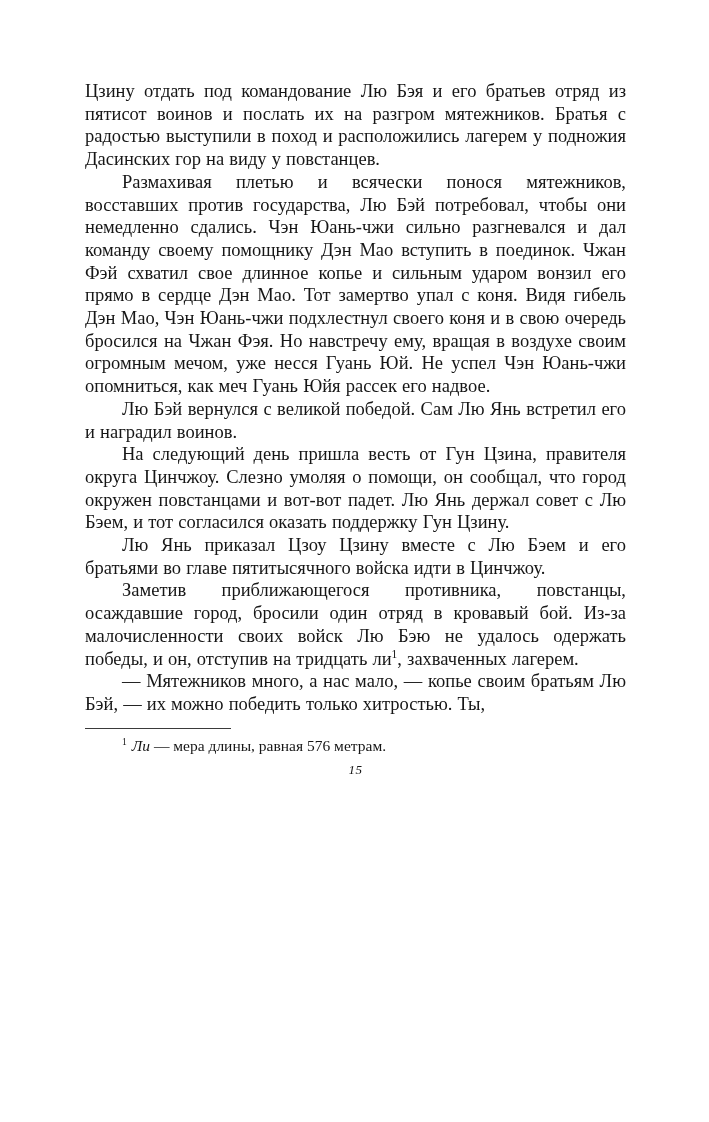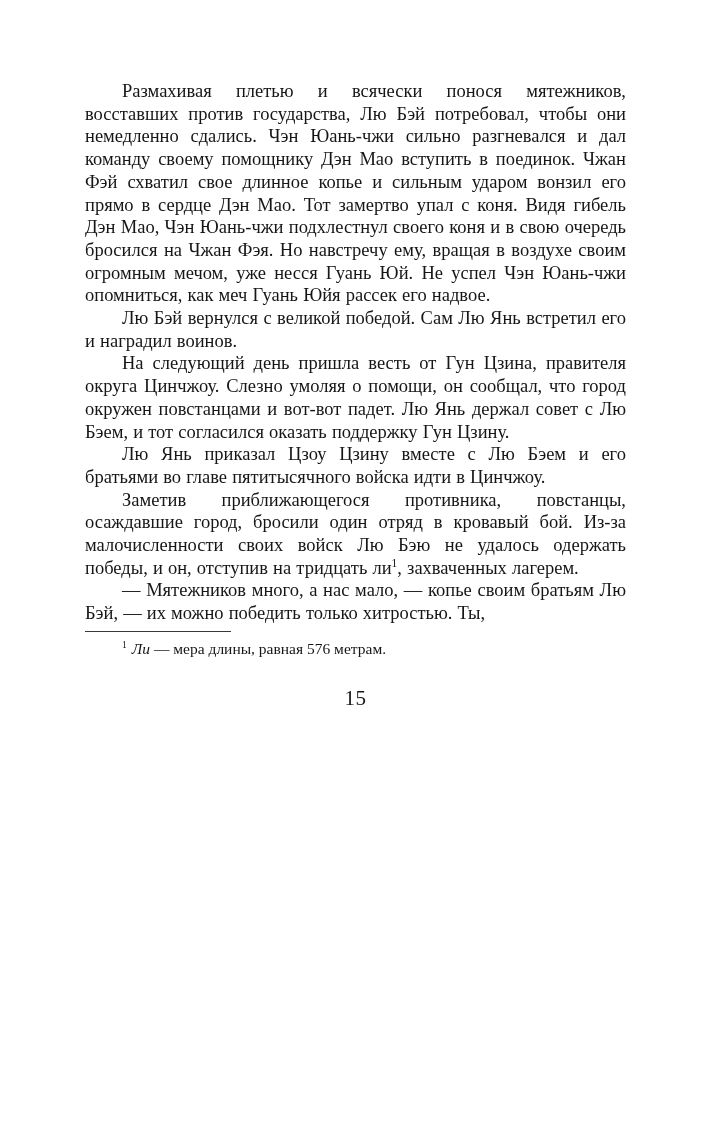--- a/index.html
+++ b/index.html
@@ -33,48 +33,50 @@
       hyphens: auto;
       -webkit-hyphens: auto;
       word-spacing: 0.5px;
     }
     .para.no-indent { text-indent: 0; }
     sup.fn-ref {
       font-size: 0.62em;
       line-height: 0;
       vertical-align: super;
     }
-    .footnote-area { margin-top: 6px; }
+    .footnote-area { margin-top: 12px; }
     .footnote-rule {
       width: 146px;
       height: 1px;
       background: #3a3a3a;
       margin-bottom: 7px;
     }
     .footnote {
       font-size: 15.5px;
       line-height: 19px;
       text-align: justify;
       text-indent: 37px;
     }
     .footnote sup.fn-ref { margin-right: 5px; }
     .fn-term { font-style: italic; }
     .page-number {
-      margin-top: 28px;
+      margin-top: 7px;
       text-align: center;
-      font-size: 21px;
+      font-size: 13px;
       letter-spacing: 0.5px;
+      font-style: italic;
     }
   </style>
 </head>
 <body>
 
 <div class="page">
   <div class="text-block">
 
+    <p class="para no-indent">Цзину отдать под командование Лю Бэя и его братьев отряд из пятисот воинов и послать их на разгром мятежников. Братья с радостью выступили в поход и расположились лагерем у подножия Дасинских гор на виду у повстанцев.</p>
 
 
     <p class="para">Размахивая плетью и всячески понося мятежников, восставших против государства, Лю Бэй потребовал, чтобы они немедленно сдались. Чэн Юань-чжи сильно разгневался и дал команду своему помощнику Дэн Мао вступить в поединок. Чжан Фэй схватил свое длинное копье и сильным ударом вонзил его прямо в сердце Дэн Мао. Тот замертво упал с коня. Видя гибель Дэн Мао, Чэн Юань-чжи подхлестнул своего коня и в свою очередь бросился на Чжан Фэя. Но навстречу ему, вращая в воздухе своим огромным мечом, уже несся Гуань Юй. Не успел Чэн Юань-чжи опомниться, как меч Гуань Юйя рассек его надвое.</p>
 
 
     <p class="para">Лю Бэй вернулся с великой победой. Сам Лю Янь встретил его и наградил воинов.</p>
 
     <p class="para">На следующий день пришла весть от Гун Цзина, правителя округа Цинчжоу. Слезно умоляя о помощи, он сообщал, что город окружен повстанцами и вот-вот падет. Лю Янь держал совет с Лю Бэем, и тот согласился оказать поддержку Гун Цзину.</p>
 
     <p class="para">Лю Янь приказал Цзоу Цзину вместе с Лю Бэем и его братьями во главе пятитысячного войска идти в Цинчжоу.</p>

